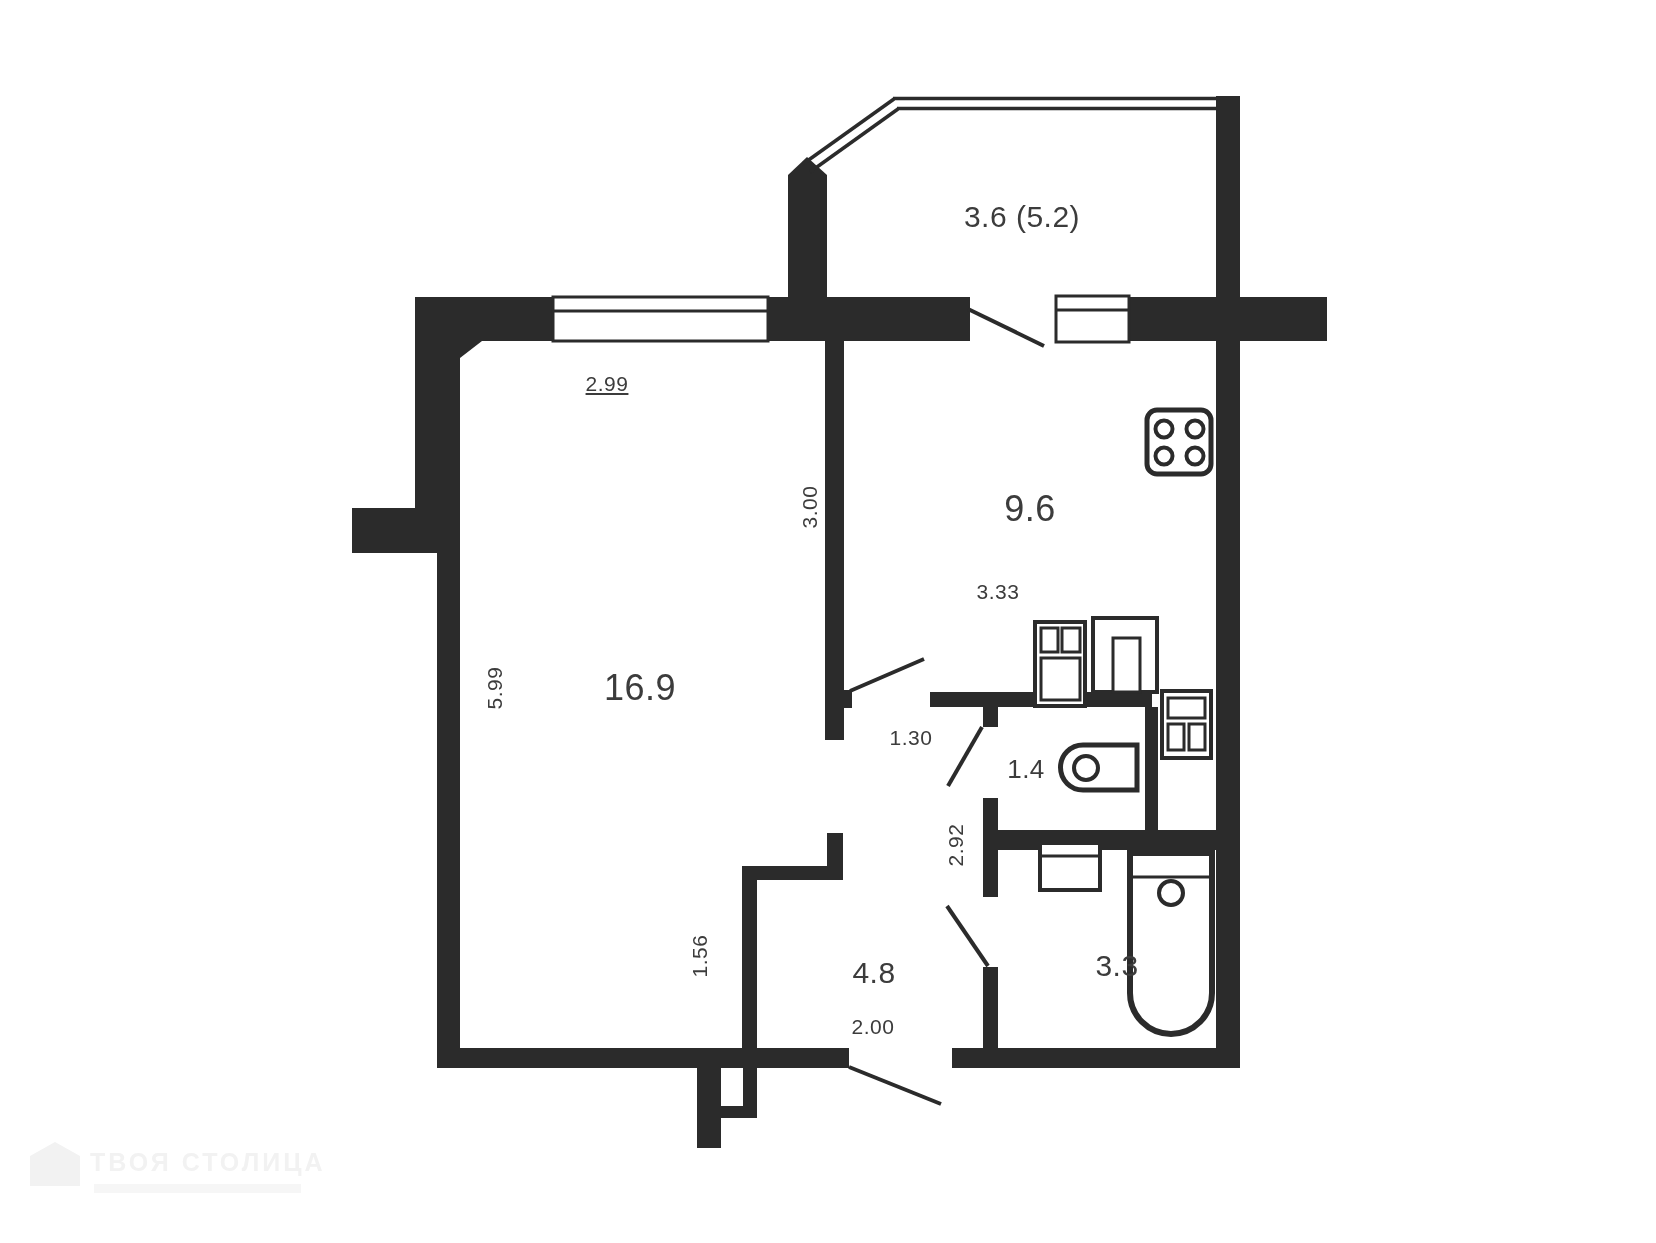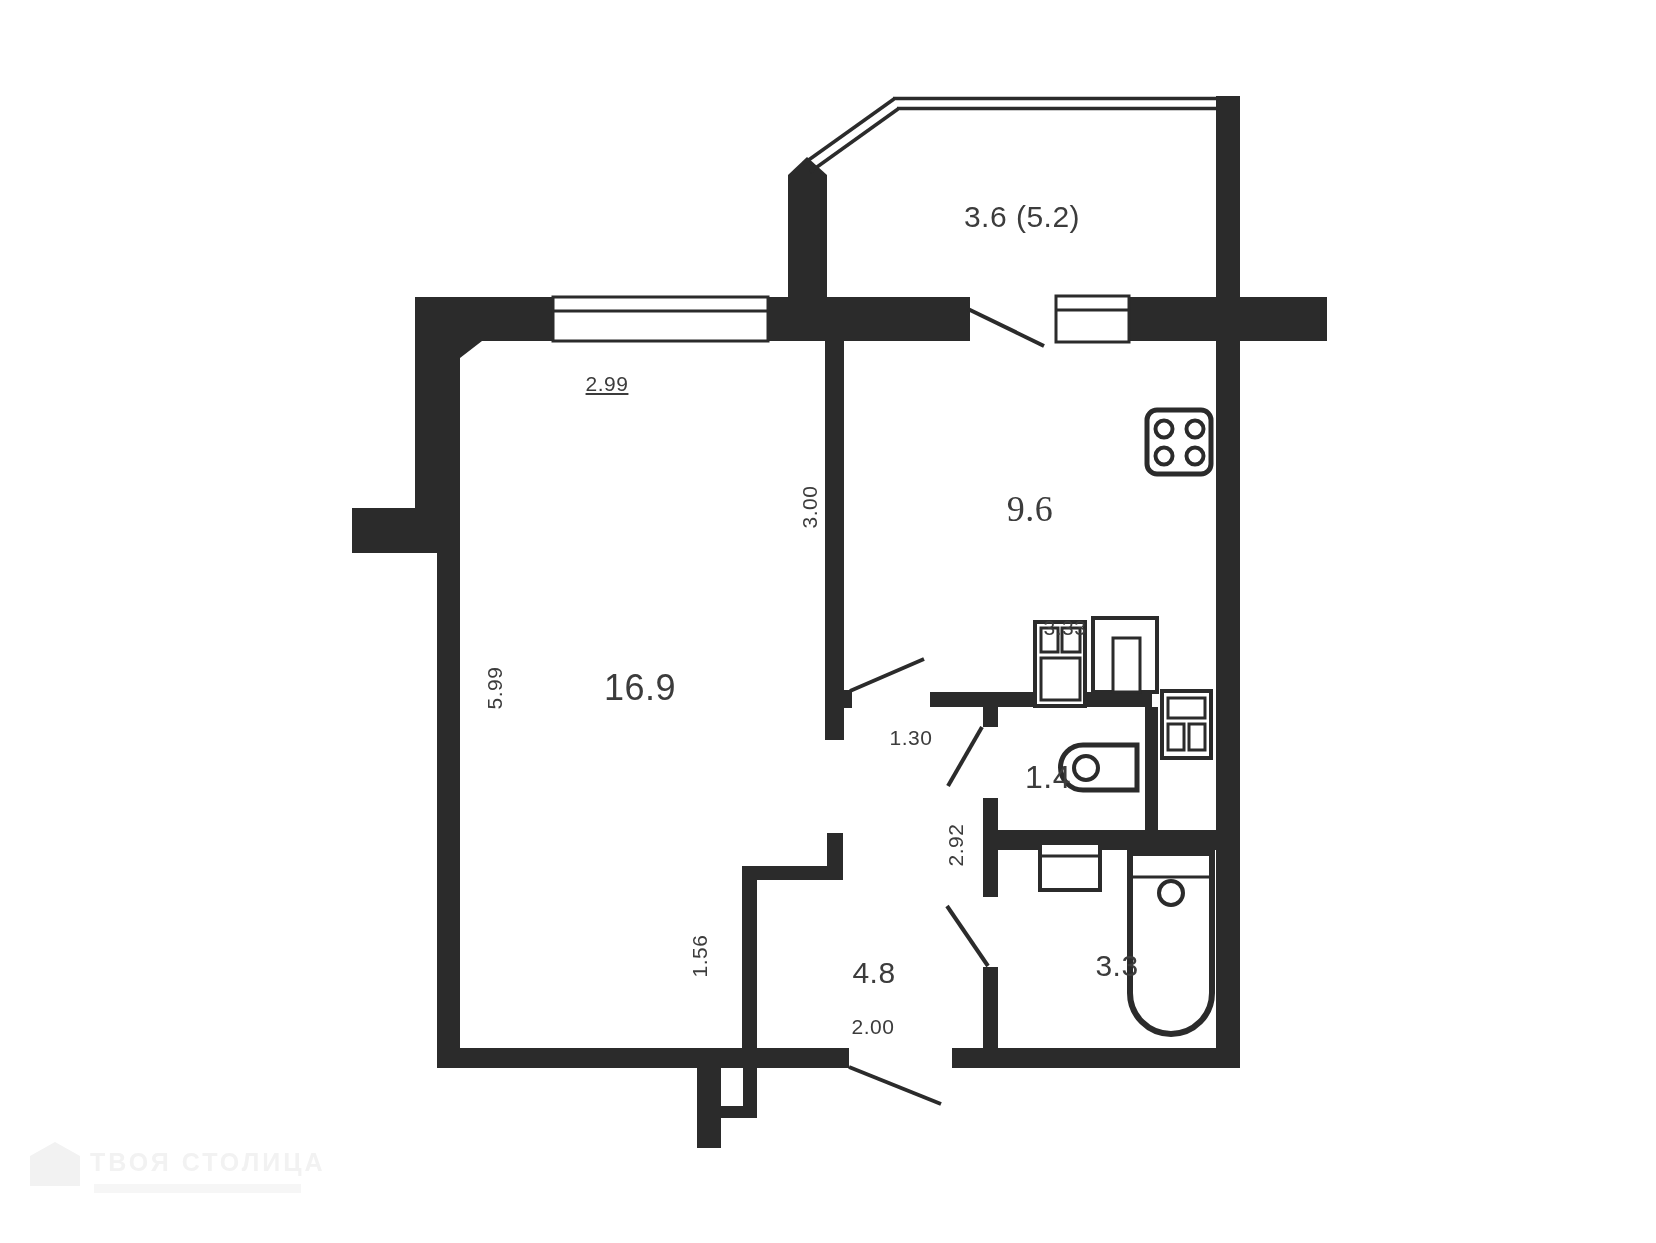--- a/index.html
+++ b/index.html
@@ -177,26 +177,26 @@
         <path class="fx" d="M1130,853 H1212 V993 A41,41 0 0 1 1130,993 Z" stroke-width="6"></path>
         <line class="winline" x1="1133" y1="877" x2="1209" y2="877"></line>
         <circle class="fx" cx="1171" cy="893" r="12" stroke-width="4"></circle>
       </g>
     </g>
   </svg>
 
   <div class="lbl area" style="left:1022px; top:217px;">3.6 (5.2)</div>
   <div class="lbl dim" style="left:607px;  top:384px;text-decoration:underline;">2.99</div>
   <div class="lbl dim rot" style="left:810px; top:507px;">3.00</div>
-  <div class="lbl area" style="left:1030px; top:509px; font-size:36px;font-family:Liberation Serif, serif;">9.6</div>
-  <div class="lbl dim" style="left:1065px; top:592px;margin-top:36px;">3.33</div>
+  <div class="lbl area" style="left:1030px; top:509px; font-size:36px;">9.6</div>
+  <div class="lbl dim" style="left:998px; top:592px;">3.33</div>
   <div class="lbl area" style="left:640px;  top:688px; font-size:36px;">16.9</div>
   <div class="lbl dim rot" style="left:495px; top:688px;">5.99</div>
   <div class="lbl dim" style="left:911px;  top:738px;">1.30</div>
-  <div class="lbl area" style="left:1048px; top:769px; font-size:32px;margin-top:8px;">1.4</div>
+  <div class="lbl area" style="left:1026px; top:769px; font-size:26px;">1.4</div>
   <div class="lbl dim rot" style="left:956px; top:845px;">2.92</div>
   <div class="lbl dim rot" style="left:700px; top:956px;">1.56</div>
   <div class="lbl area" style="left:874px;  top:973px;text-align:right;">4.8</div>
   <div class="lbl dim" style="left:873px;  top:1027px;">2.00</div>
   <div class="lbl area" style="left:1072px; top:966px;margin-left:45px;">3.3</div>
 
   <div class="watermark">
     <div class="wm-logo"></div>
     <div>
       <div class="wm-title">ТВОЯ СТОЛИЦА</div>

